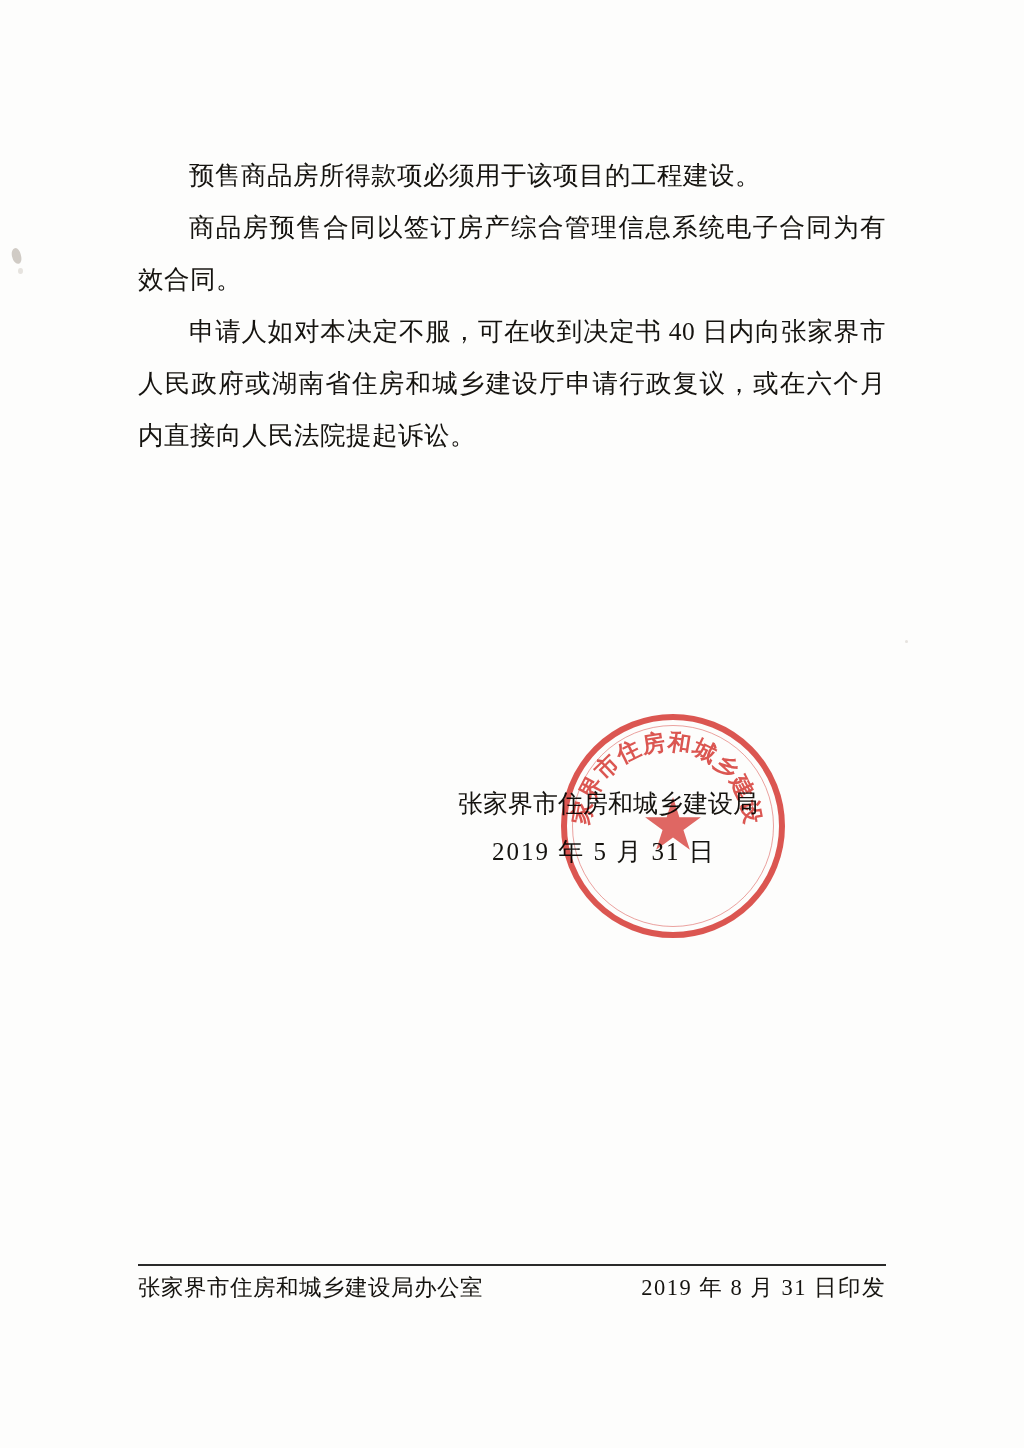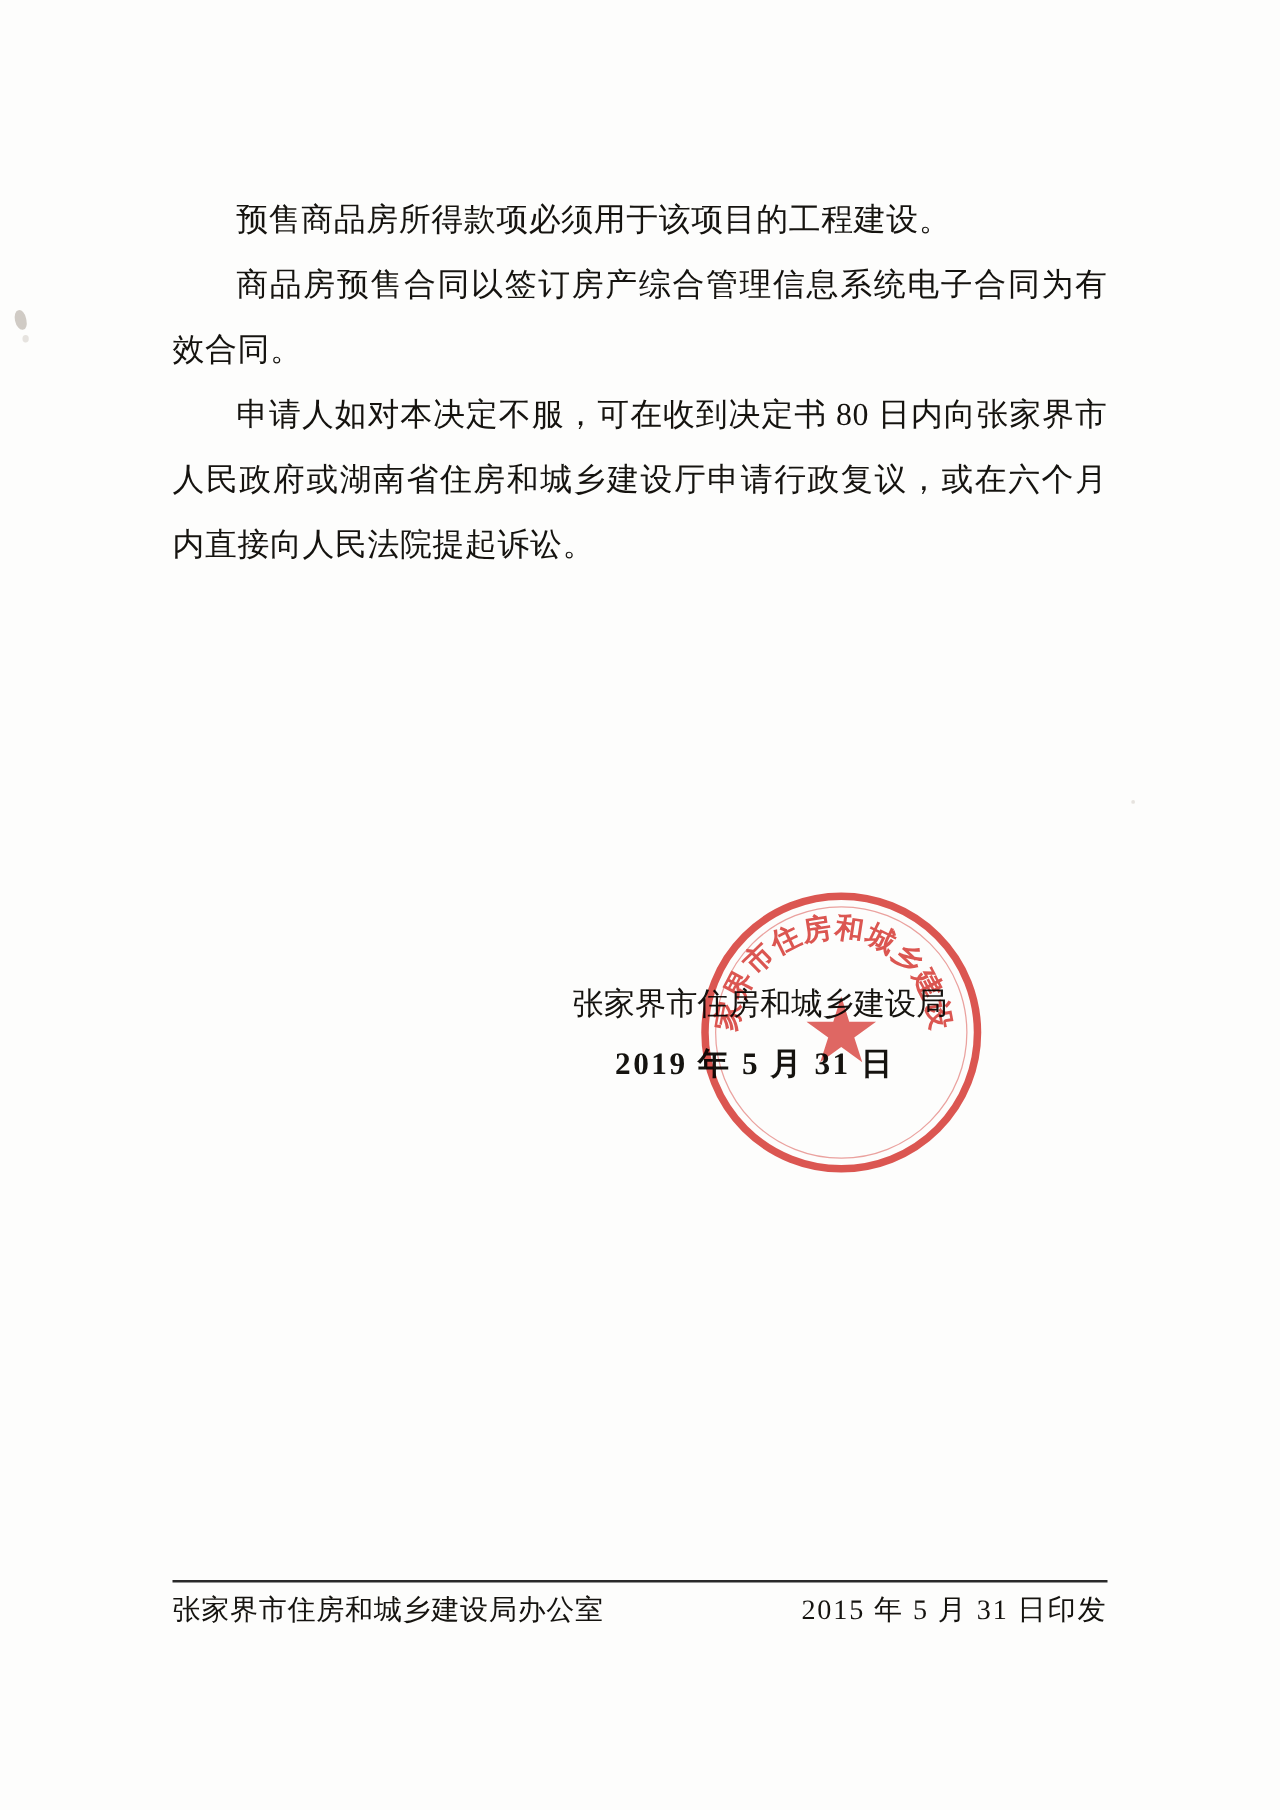--- a/index.html
+++ b/index.html
@@ -71,21 +71,20 @@
     text-align: left;
   }
   .sign-org {
     white-space: nowrap;
     padding-left: 18px;
   }
   .sign-date {
     white-space: nowrap;
     padding-left: 52px;
     letter-spacing: 2px;
-    font-weight: bold;
   }
 
   
   .seal {
     position: absolute;
     left: 561px;
     top: 714px;
     width: 212px;
     height: 212px;
     border: 6px solid #d6322c;
@@ -166,21 +165,21 @@
 
 <div class="page">
 
   <div class="scan-mark"></div>
   <div class="scan-speck" style="left:18px;top:268px;width:5px;height:6px;"></div>
   <div class="scan-speck" style="left:905px;top:640px;width:3px;height:3px;"></div>
 
   <div class="body-text">
     <p class="para">预售商品房所得款项必须用于该项目的工程建设。</p>
     <p class="para">商品房预售合同以签订房产综合管理信息系统电子合同为有效合同。</p>
-    <p class="para">申请人如对本决定不服，可在收到决定书 80 日内向张家界市人民政府或湖南省住房和城乡建设厅申请行政复议，或在六个月内直接向人民法院提起诉讼。</p>
+    <p class="para">申请人如对本决定不服，可在收到决定书 40 日内向张家界市人民政府或湖南省住房和城乡建设厅申请行政复议，或在六个月内直接向人民法院提起诉讼。</p>
   </div>
 
   <div class="sign-block">
     <div class="sign-org">张家界市住房和城乡建设局</div>
     <div class="sign-date">2019 年 5 月 31 日</div>
   </div>
 
   <div class="seal">
     <div class="seal-inner"></div>
     <div class="seal-arc-text">
@@ -193,16 +192,16 @@
         </text>
       </svg>
     </div>
     <div class="seal-star"></div>
     <div class="seal-bottom-text"></div>
   </div>
 
   <div class="footer-rule"></div>
   <div class="footer">
     <div class="footer-left">张家界市住房和城乡建设局办公室</div>
-    <div class="footer-right">2015 年 5 月 31 日印发</div>
+    <div class="footer-right">2019 年 8 月 31 日印发</div>
   </div>
 
 </div>
 
 </body></html>

